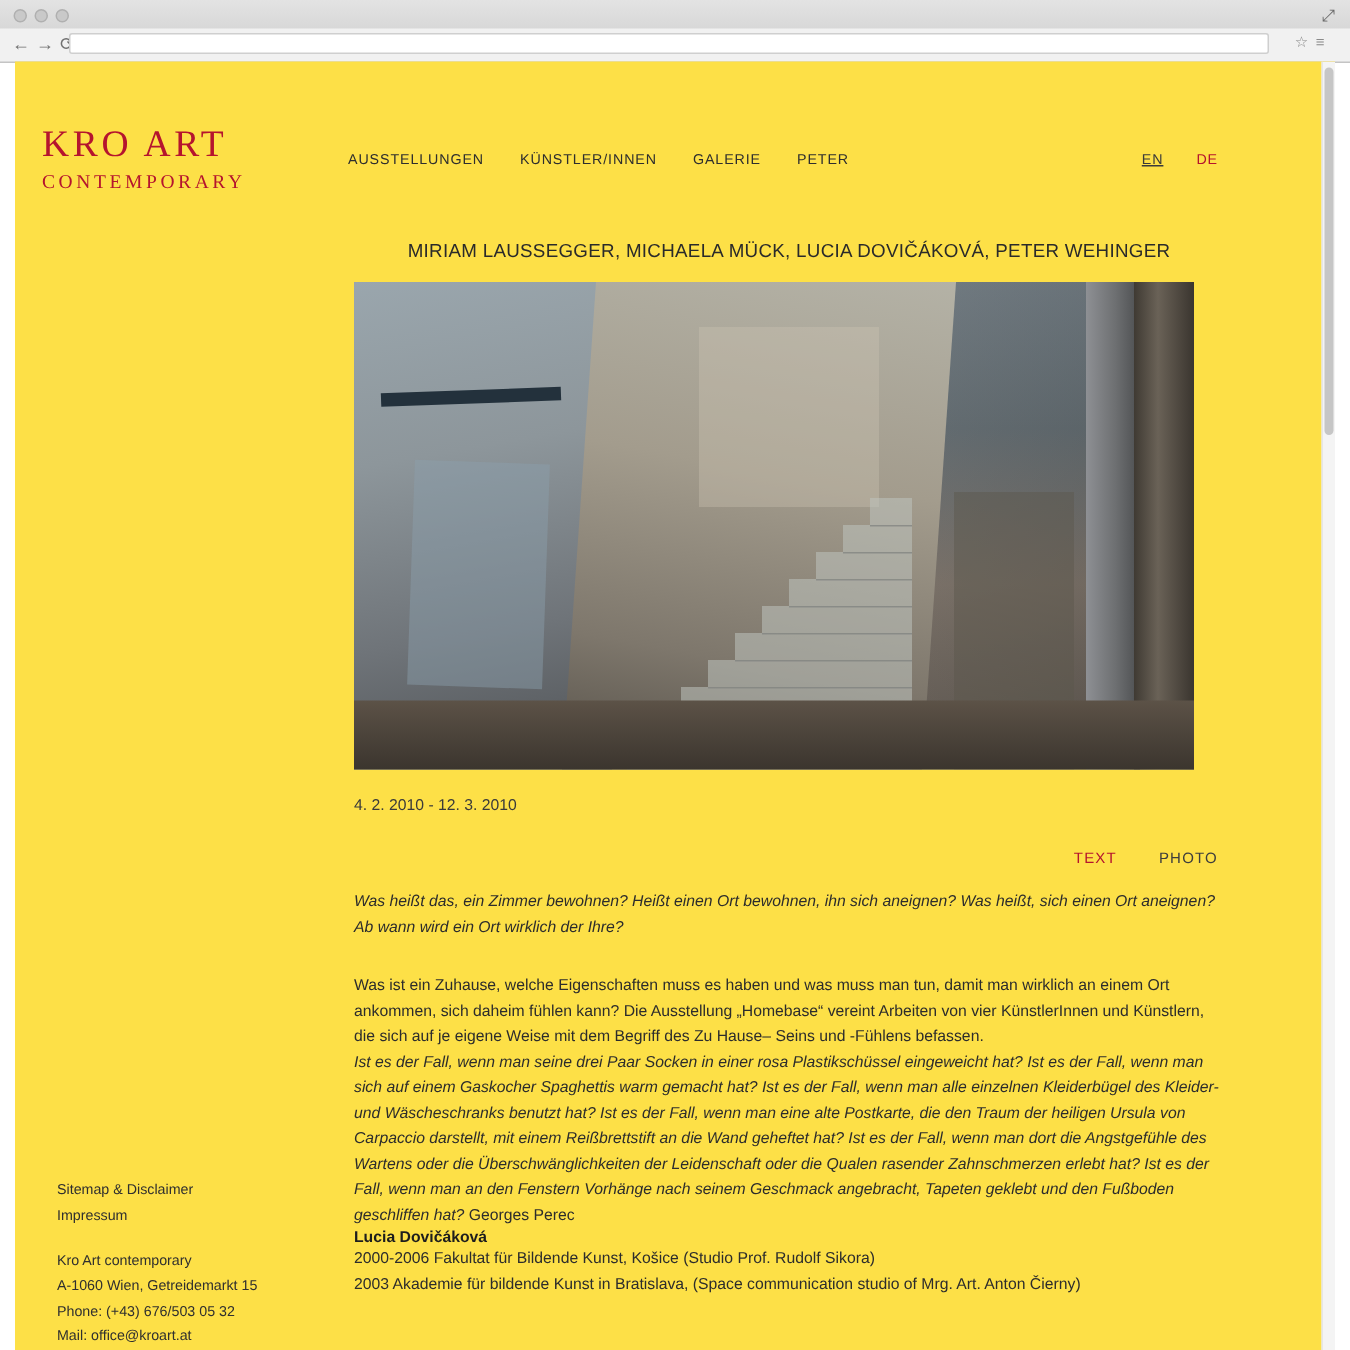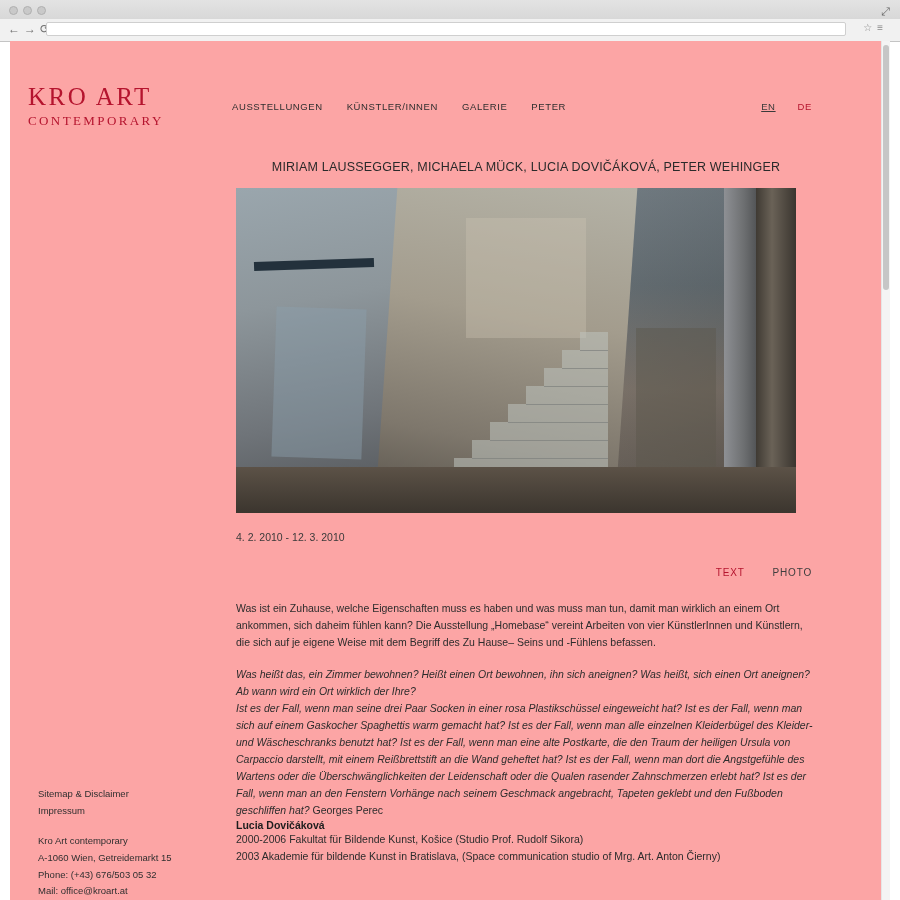--- a/index.html
+++ b/index.html
@@ -108,21 +108,21 @@
     letter-spacing: 5px;
   }
 
   
   .viewport {
     position: absolute;
     left: 10px;
     top: 41px;
     width: 880px;
     height: 859px;
-    background: #fca5a5;
+    background: #fde047;
     overflow: hidden;
   }
   .scrollbar-track {
     position: absolute;
     right: 0; top: 0;
     width: 9px; height: 859px;
     background: #f4f4f4;
     border-left: 1px solid #e6e6e6;
     box-sizing: border-box;
   }
@@ -378,22 +378,22 @@
         <div class="rubble"></div>
       </div>
 
       <div class="exh-dates">4. 2. 2010 - 12. 3. 2010</div>
 
       <div class="view-tabs">
         <span class="active">TEXT</span>
         <span class="inactive">PHOTO</span>
       </div>
 
+      <div class="para italic">Was heißt das, ein Zimmer bewohnen? Heißt einen Ort bewohnen, ihn sich aneignen? Was heißt, sich einen Ort aneignen? Ab wann wird ein Ort wirklich der Ihre?</div>
       <div class="para">Was ist ein Zuhause, welche Eigenschaften muss es haben und was muss man tun, damit man wirklich an einem Ort ankommen, sich daheim fühlen kann? Die Ausstellung „Homebase“ vereint Arbeiten von vier KünstlerInnen und Künstlern, die sich auf je eigene Weise mit dem Begriff des Zu Hause– Seins und -Fühlens befassen.</div>
-      <div class="para italic">Was heißt das, ein Zimmer bewohnen? Heißt einen Ort bewohnen, ihn sich aneignen? Was heißt, sich einen Ort aneignen? Ab wann wird ein Ort wirklich der Ihre?</div>
       <div class="para italic tight"><span>Ist es der Fall, wenn man seine drei Paar Socken in einer rosa Plastikschüssel eingeweicht hat? Ist es der Fall, wenn man sich auf einem Gaskocher Spaghettis warm gemacht hat? Ist es der Fall, wenn man alle einzelnen Kleiderbügel des Kleider- und Wäscheschranks benutzt hat? Ist es der Fall, wenn man eine alte Postkarte, die den Traum der heiligen Ursula von Carpaccio darstellt, mit einem Reißbrettstift an die Wand geheftet hat? Ist es der Fall, wenn man dort die Angstgefühle des Wartens oder die Überschwänglichkeiten der Leidenschaft oder die Qualen rasender Zahnschmerzen erlebt hat? Ist es der Fall, wenn man an den Fenstern Vorhänge nach seinem Geschmack angebracht, Tapeten geklebt und den Fußboden geschliffen hat?</span> <span style="font-style:normal">Georges Perec</span></div>
 
       <div class="sub-head">Lucia Dovičáková</div>
       <div class="cv-line">2000-2006 Fakultat für Bildende Kunst, Košice (Studio Prof. Rudolf Sikora)</div>
       <div class="cv-line">2003 Akademie für bildende Kunst in Bratislava, (Space communication studio of Mrg. Art. Anton Čierny)</div>
 
     </div>
 
     <div class="sidebar-footer">
       <div>Sitemap &amp; Disclaimer</div>

